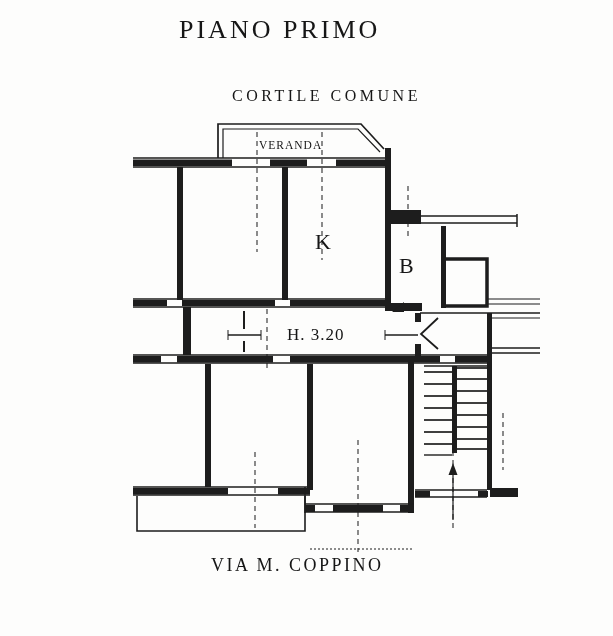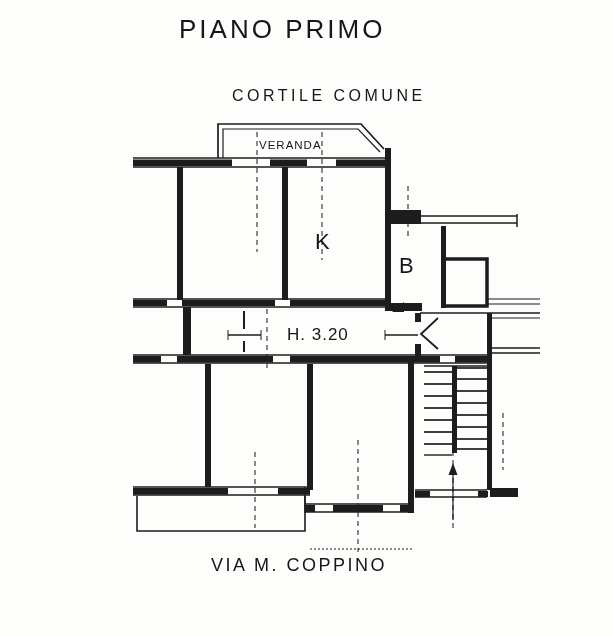--- a/index.html
+++ b/index.html
@@ -1,21 +1,21 @@
 <!DOCTYPE html>
 <html><head>
 <meta charset="utf-8">
 <style>
   html,body{margin:0;padding:0;background:#ffffff;}
   .canvas{
     position:relative;
     width:613px;height:636px;
     background:#fdfdfc;
     overflow:hidden;
-    font-family:Liberation Sans, sans-serif;
+    font-family:Liberation Serif, serif;
   }
   svg{position:absolute;left:0;top:0;}
   .ink-stroke{stroke:#1d1d1d;fill:none;}
   .ink-fill{fill:#1d1d1d;stroke:none;}
   .axis{stroke:#2e2e2e;fill:none;stroke-dasharray:5 4;stroke-width:1.1;}
   text{fill:#161616;}
   .hand-big{font-size:26px;letter-spacing:3px;}
   .hand-mid{font-size:16px;letter-spacing:3.5px;}
   .hand-small{font-size:11.5px;letter-spacing:1px;}
   .hand-room{font-size:22px;}

